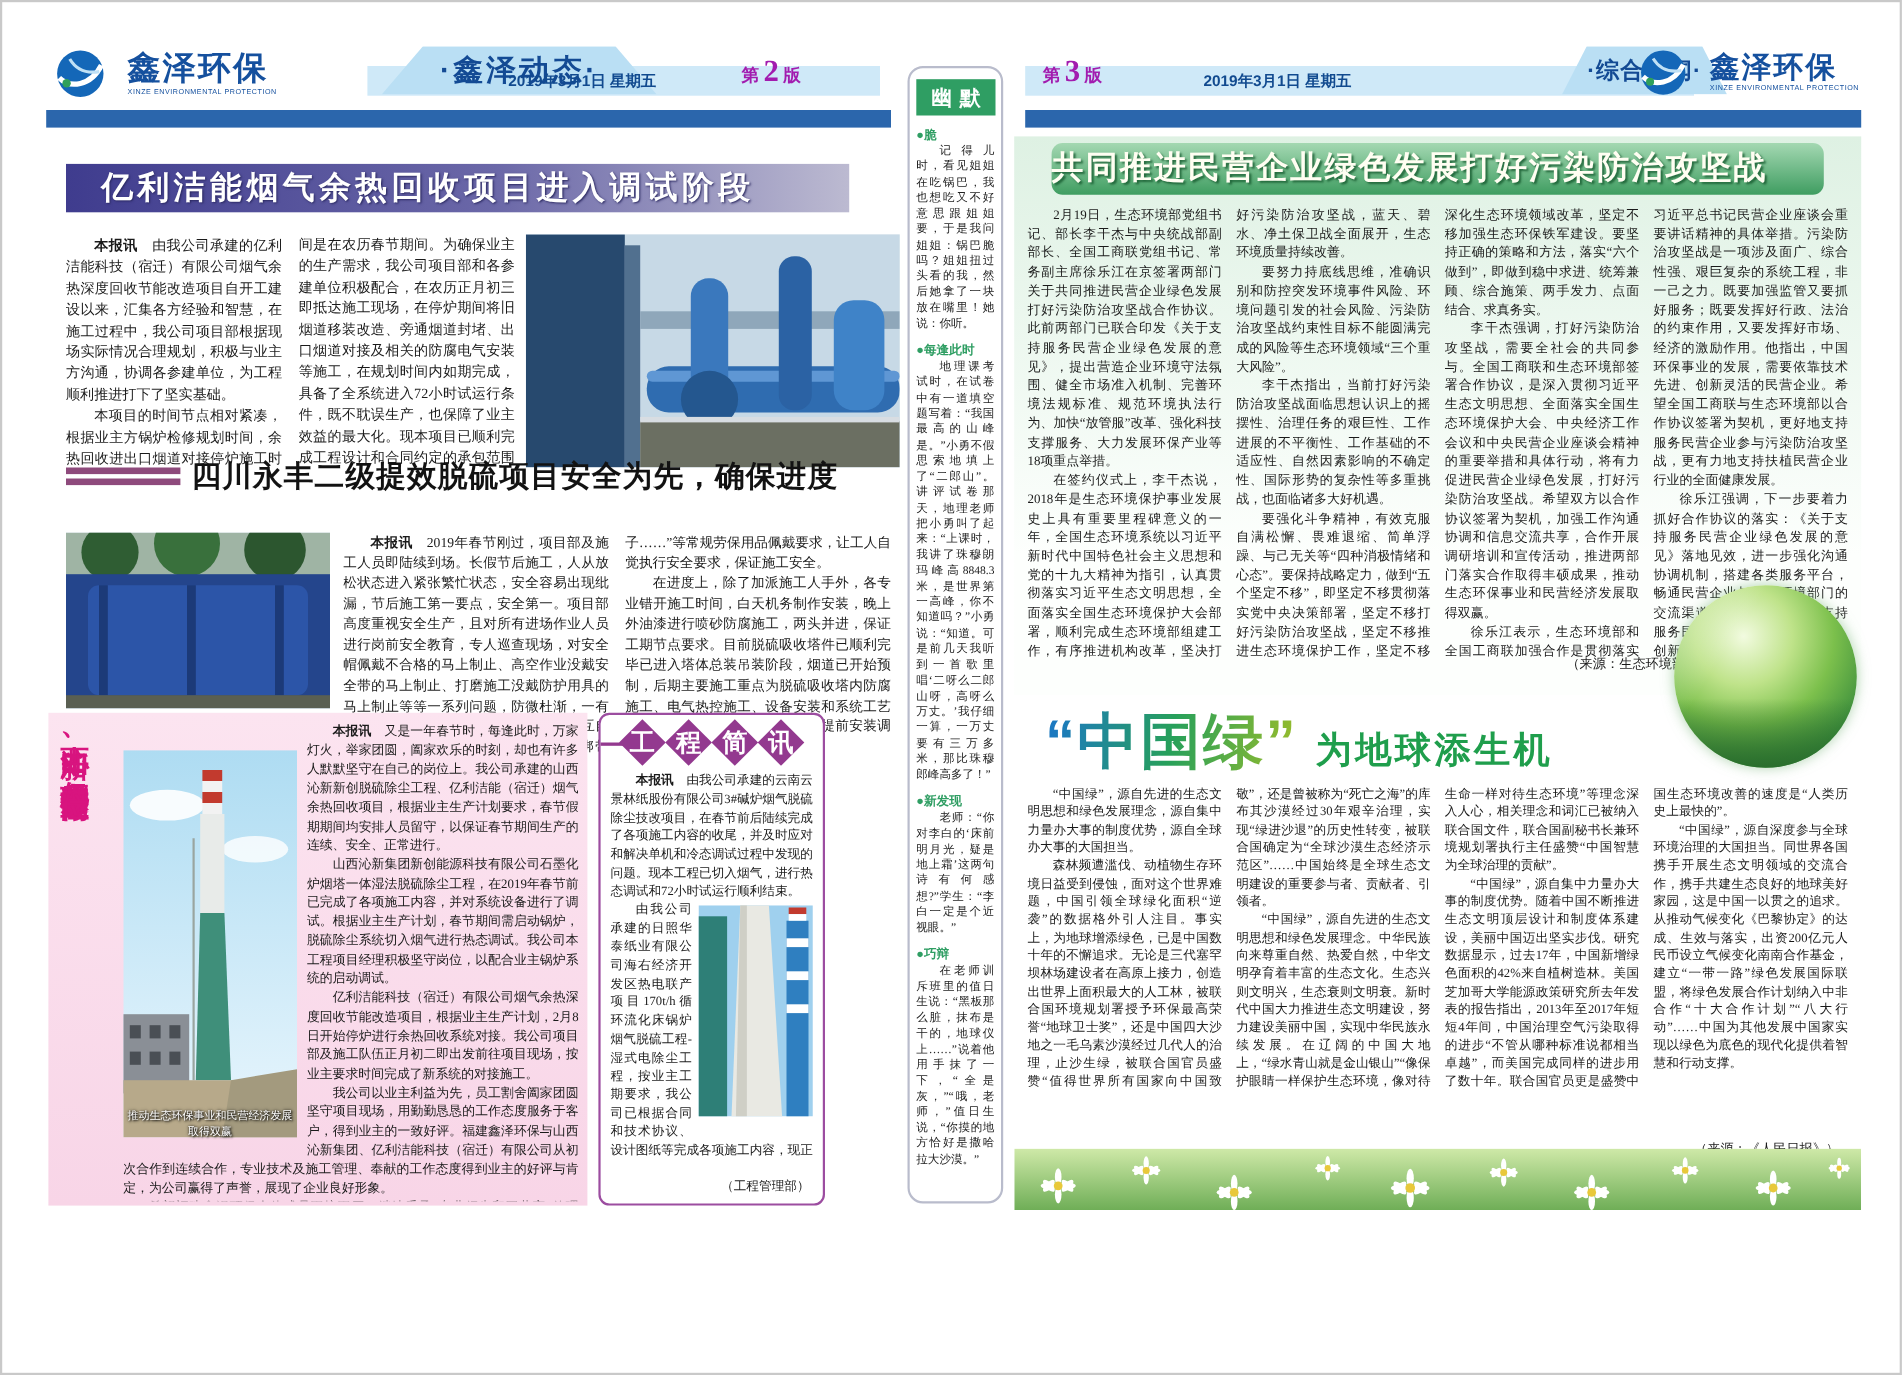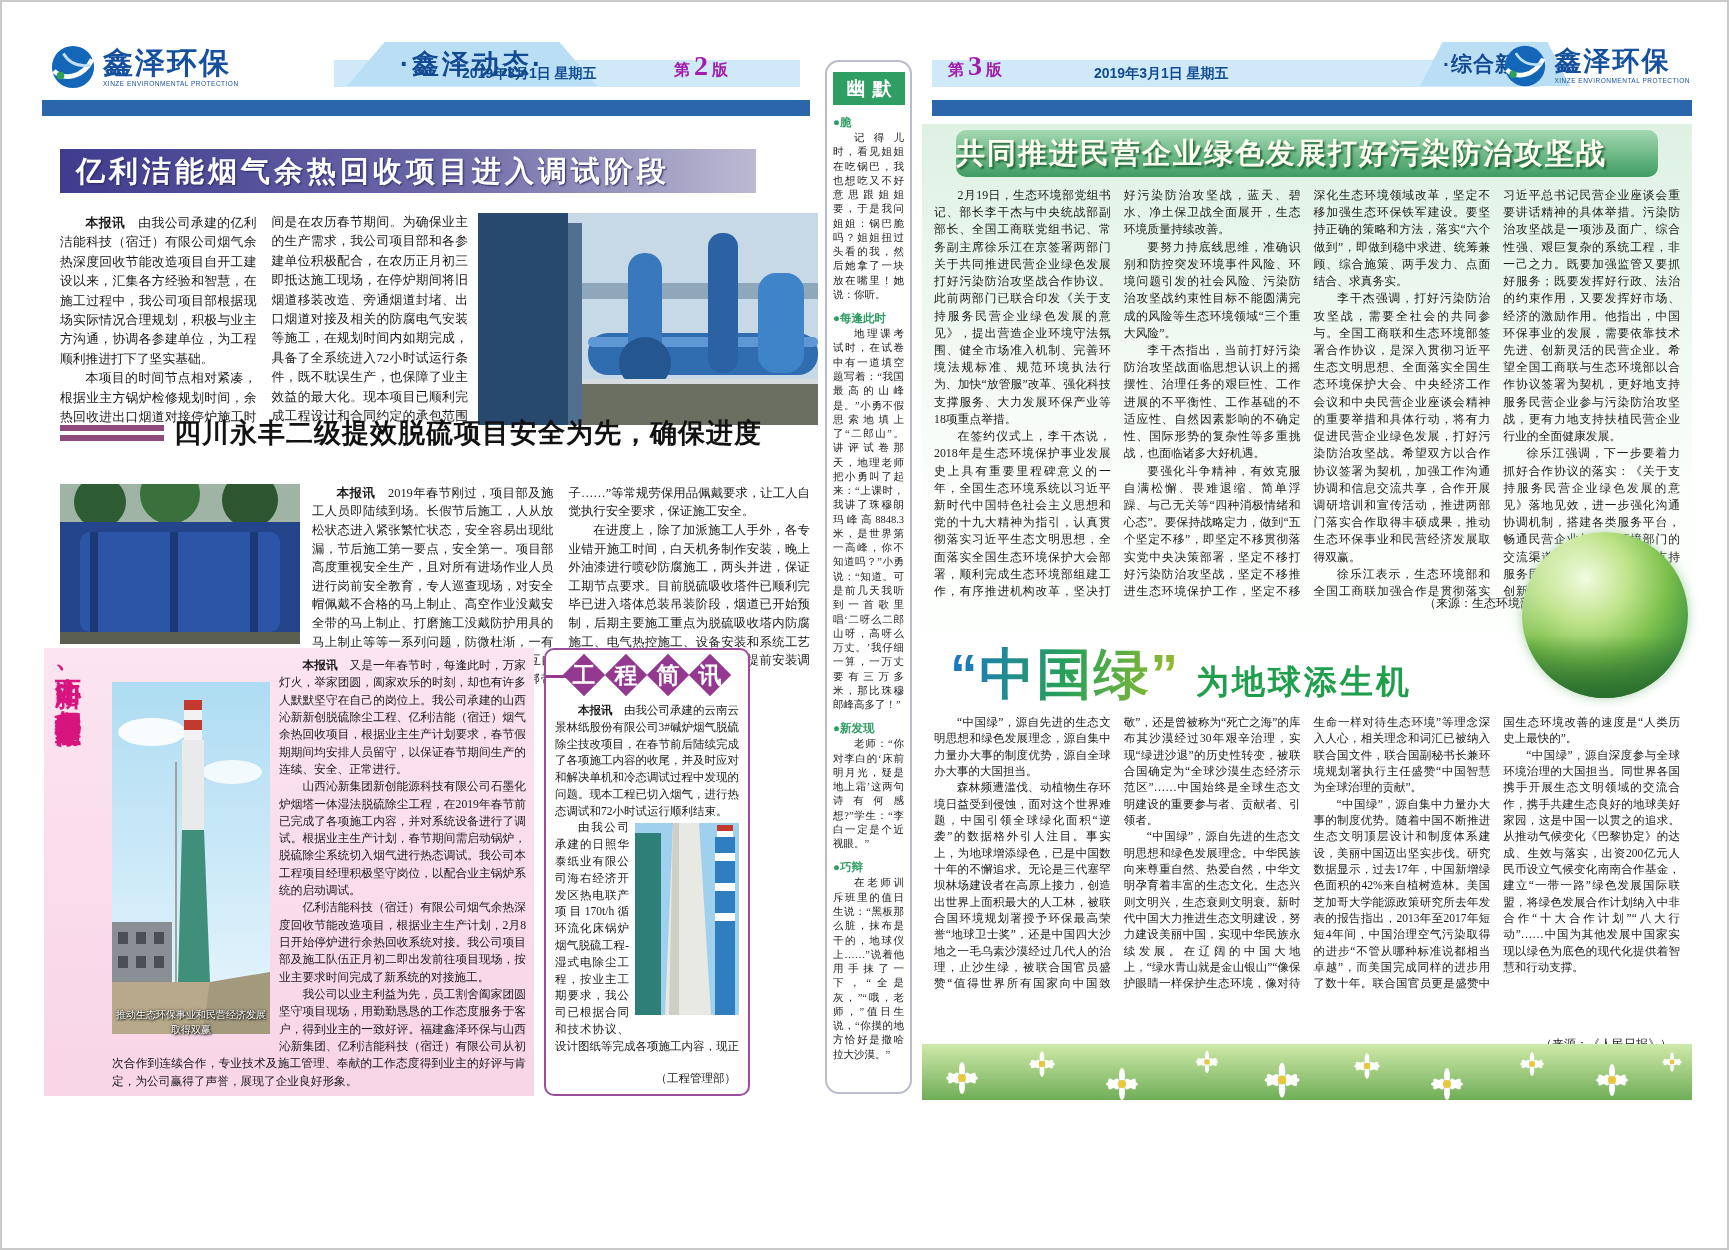--- a/index.html
+++ b/index.html
@@ -1,30 +1,30 @@
 <!DOCTYPE html>
 <html><head>
 <meta charset="utf-8">
 <style>
   html,body{margin:0;padding:0;background:#e8e8e8;}
   .canvas{position:relative;width:1729px;height:1250px;background:#ffffff;border:2px solid #c9c9c9;box-sizing:border-box;overflow:hidden;font-family:"Liberation Serif",serif;color:#1a1a1a;}
   .page{position:absolute;}
   
-  .logo{display:flex;align-items:center;gap:7px;justify-content:space-between;}
+  .logo{display:flex;align-items:center;gap:20px;justify-content:space-between;}
   .logo .brand{font-family:"Liberation Sans",sans-serif;font-size:30px;font-weight:bold;color:#15509e;letter-spacing:2px;line-height:1;}
   .logo .brand-en{font-family:"Liberation Sans",sans-serif;font-size:6.5px;color:#15509e;letter-spacing:.5px;margin-top:2px;}
   .band{position:absolute;height:27px;background:#cfe9f8;}
   .section-tab{position:absolute;height:44px;background:#badff4;clip-path:polygon(0 100%,15% 0,85% 0,100% 100%);display:flex;align-items:center;justify-content:center;font-family:"Liberation Sans",sans-serif;font-weight:bold;color:#134a94;}
   .date-txt{position:absolute;font-family:"Liberation Sans",sans-serif;font-size:14px;font-weight:bold;color:#114a8f;}
   .page-no{position:absolute;font-family:"Liberation Sans",sans-serif;color:#a21caf;font-size:16px;font-weight:bold;}
   .page-no b{font-size:28px;font-family:"Liberation Serif",serif;margin:0 4px;}
   .bluebar{position:absolute;height:16px;background:#2b66ac;}
   
   .page-left{left:40px;top:36px;width:776px;height:1062px;}
-  .hl-purple{width:680px;height:44px;line-height:44px;background:linear-gradient(90deg,#3f3c8e,#6b68a8 55%,#bcbad1);color:#fff;font-family:"Liberation Sans",sans-serif;font-size:29px;font-weight:bold;padding-left:16px;letter-spacing:4px;text-shadow:1px 1px 2px #2a2860;}
+  .hl-purple{width:680px;height:44px;line-height:44px;background:linear-gradient(90deg,#3f3c8e,#6b68a8 55%,#bcbad1);color:#fff;font-family:"Liberation Sans",sans-serif;font-size:29px;font-weight:bold;padding-left:32px;letter-spacing:4px;text-shadow:1px 1px 2px #2a2860;}
   .art1{position:absolute;top:92px;left:18px;width:758px;}
   .a1-row{display:flex;gap:10px;margin-top:9px;}
   .a1-text{width:410px;height:222px;column-count:2;column-gap:15px;font-size:12.8px;line-height:1.52;text-align:justify;overflow:hidden;}
   .para{margin:0;text-indent:2em;}
   .para b{font-family:"Liberation Sans",sans-serif;}
   .photo-frame{background:#dfe8ee;overflow:hidden;flex:none;}
   .art2{position:absolute;top:355px;left:18px;width:758px;}
   .hl2-row{display:flex;align-items:center;gap:10px;}
   .hl2-bars{width:104px;flex:none;}
   .hl2-bars i{display:block;height:6px;background:#8e4a7c;margin:4px 0;}

